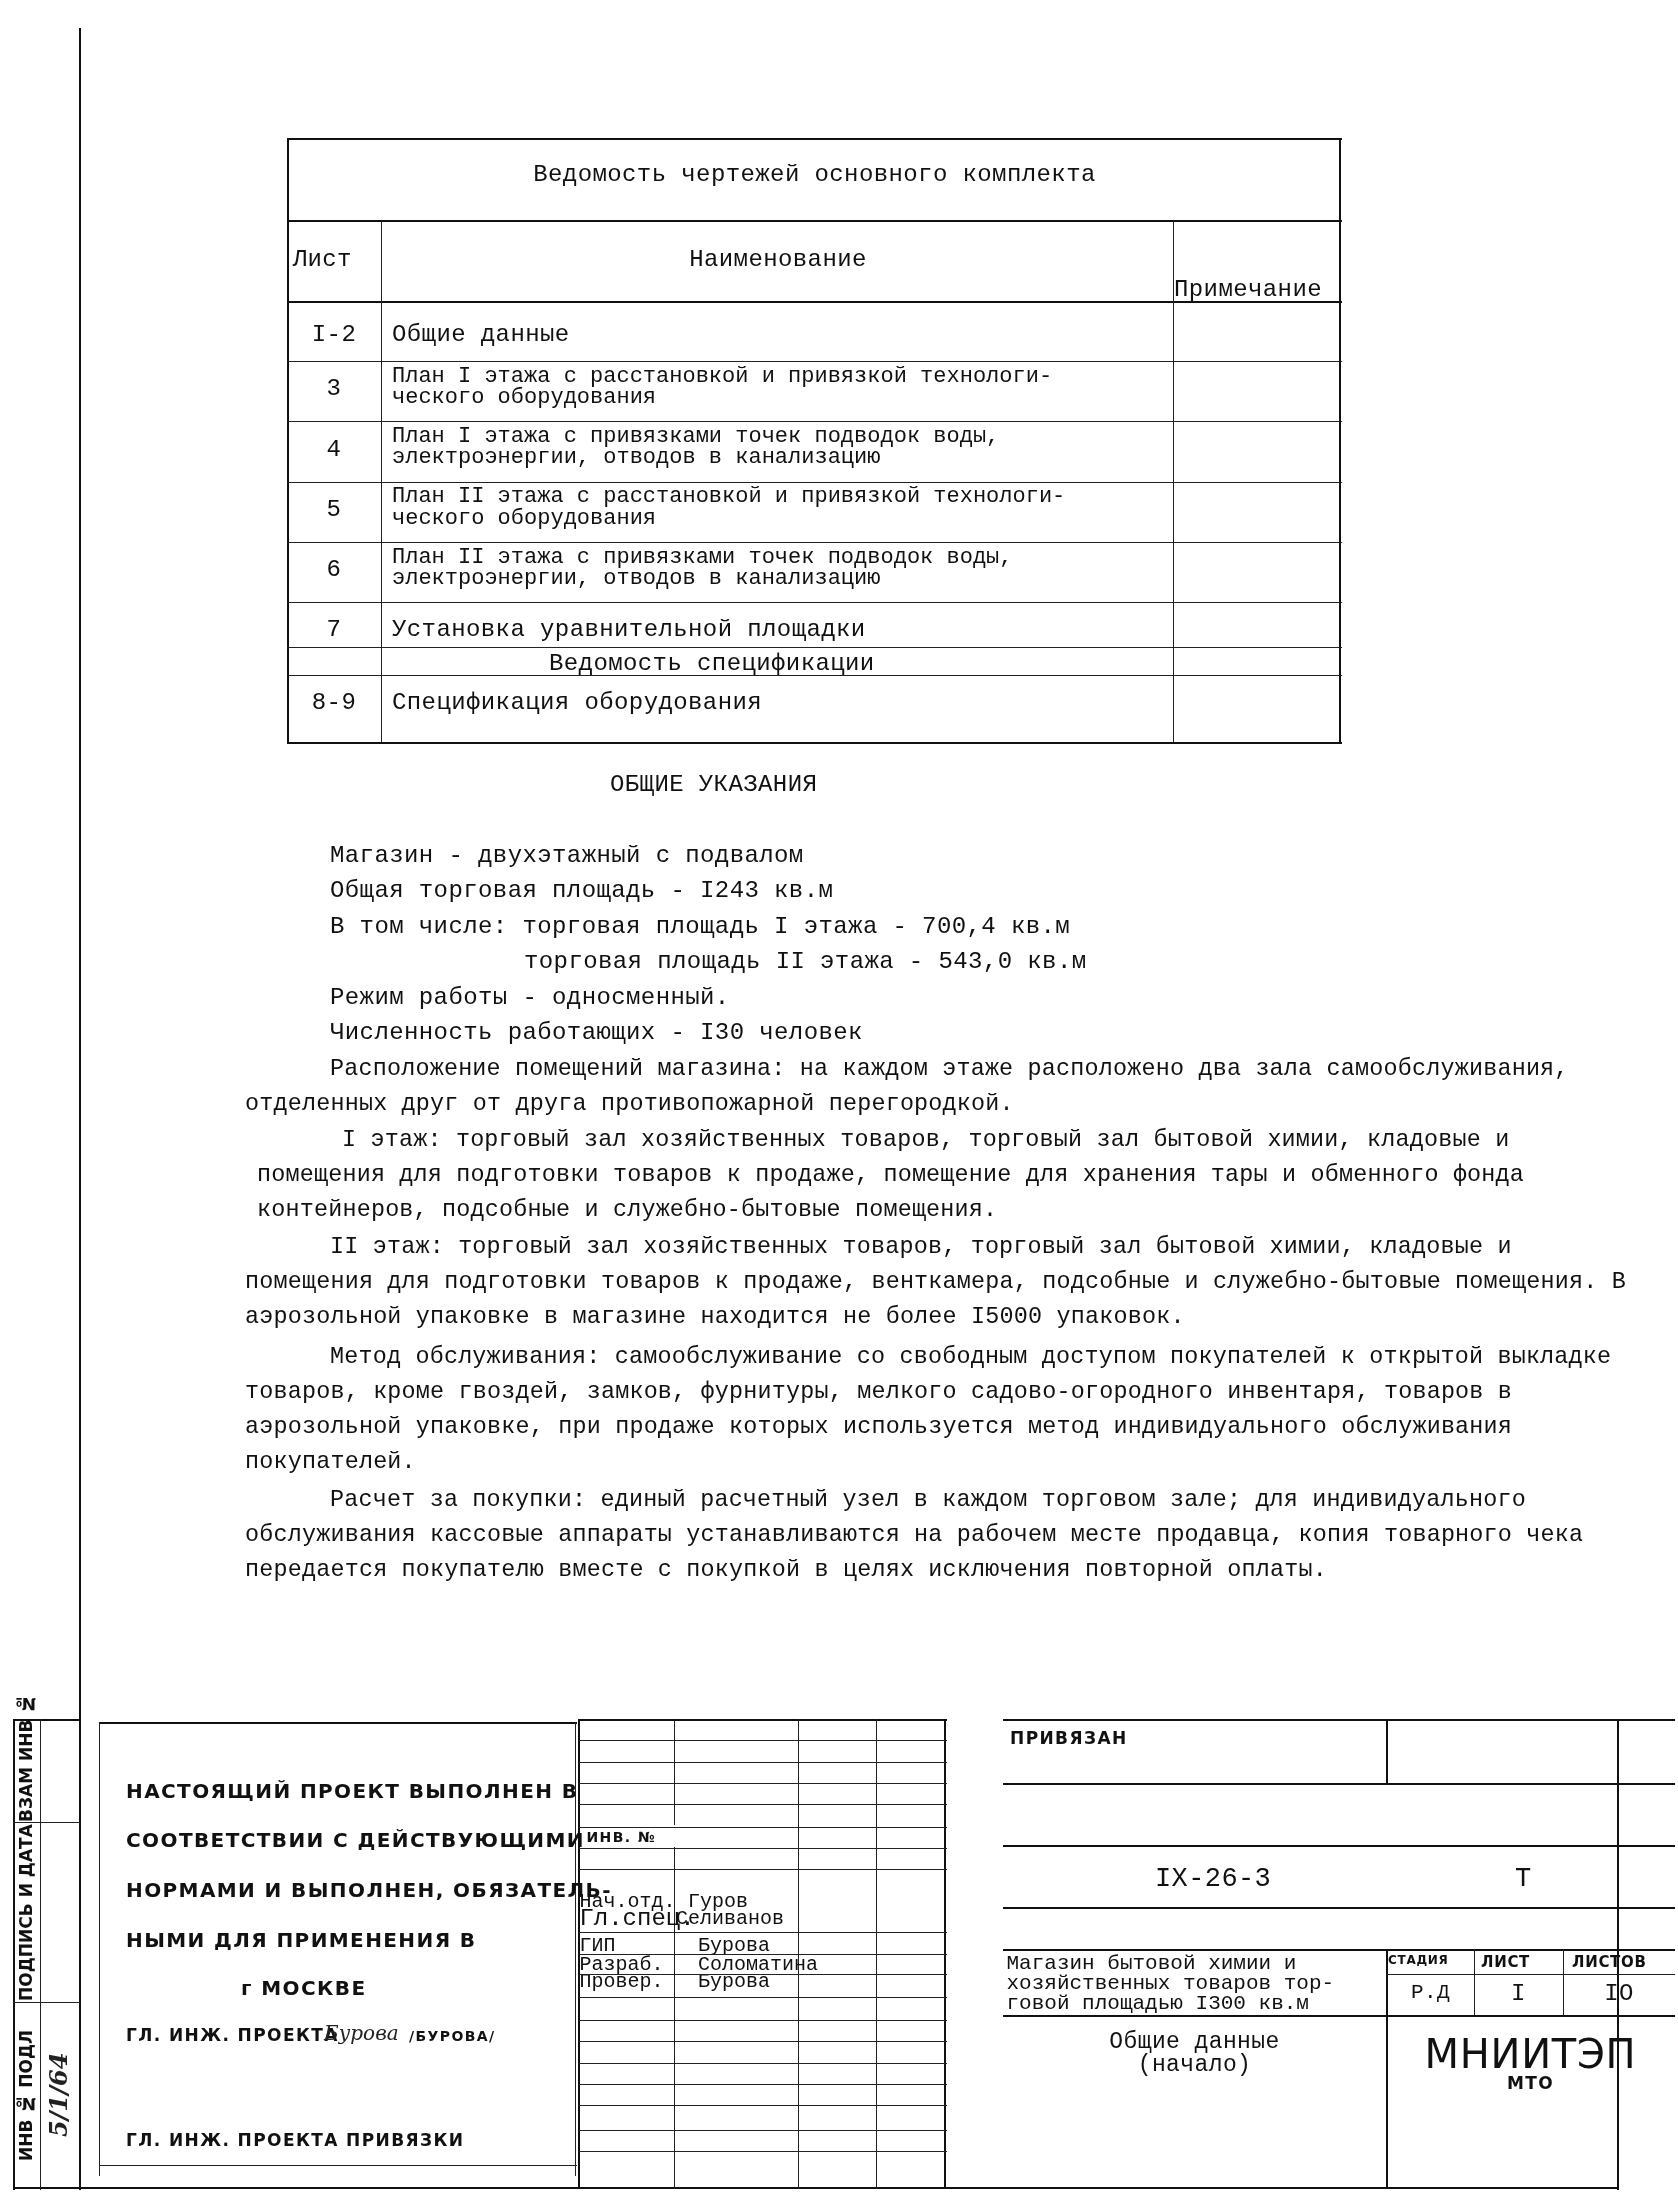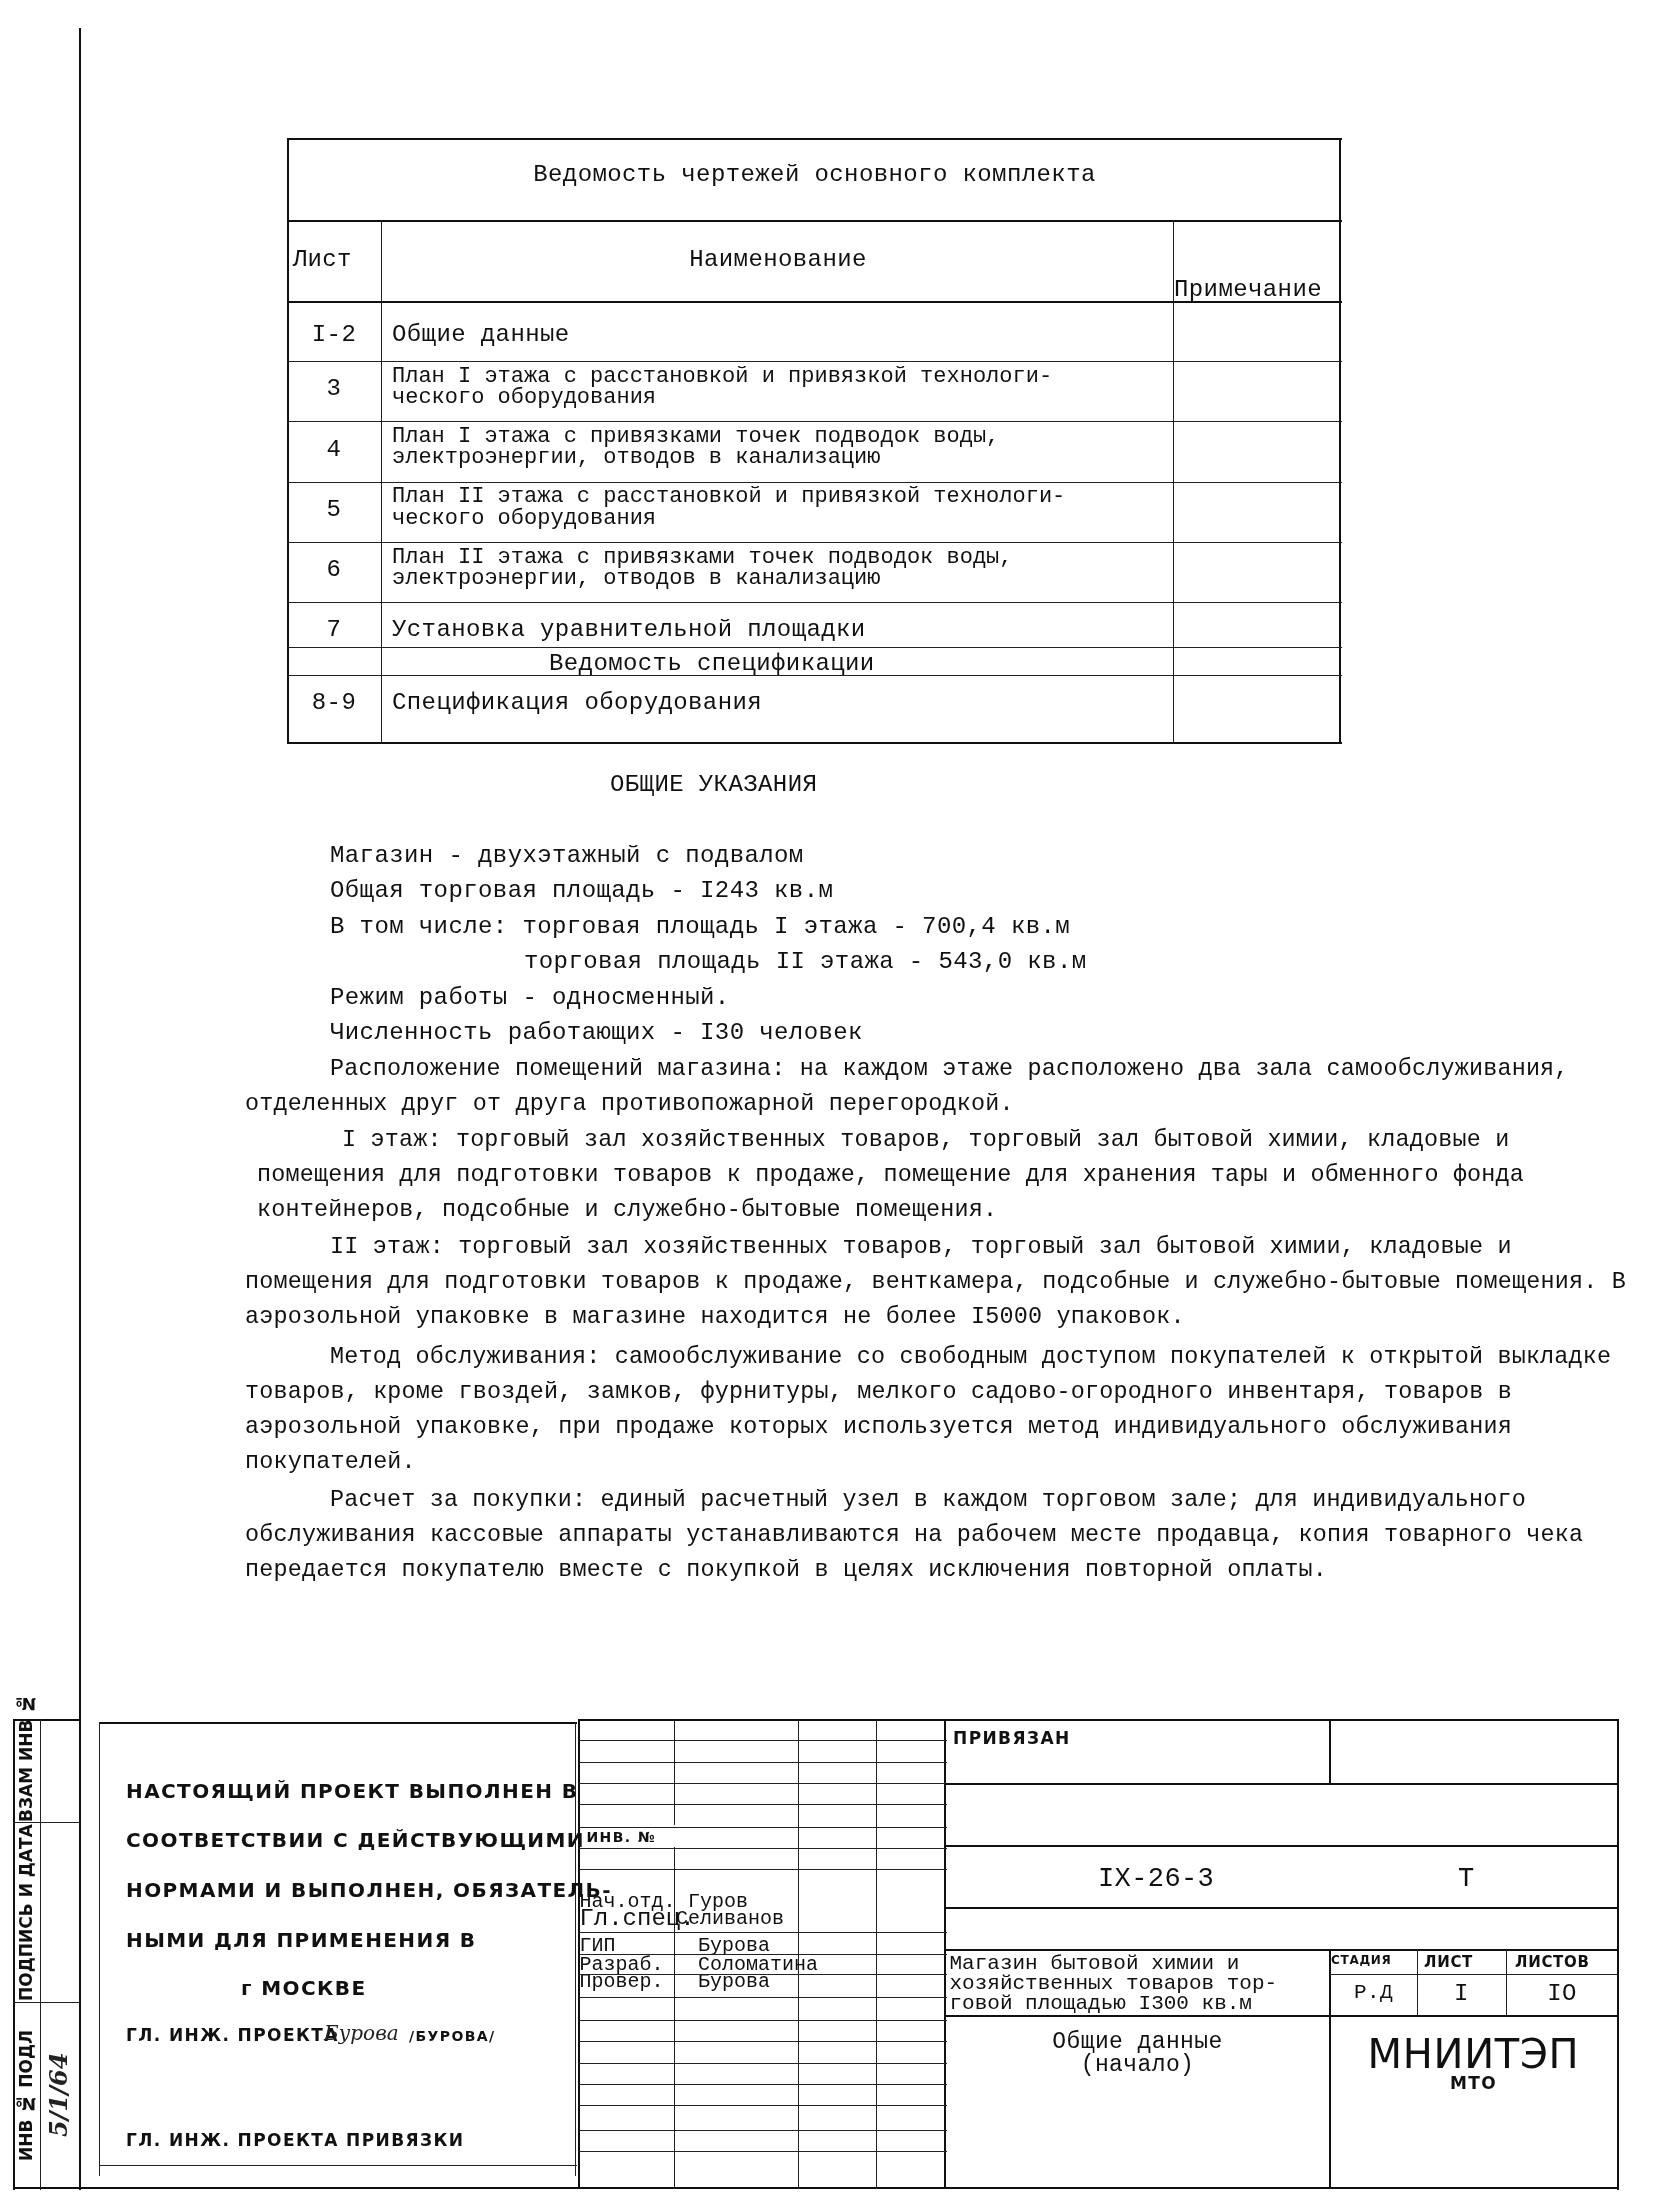--- a/index.html
+++ b/index.html
@@ -158,21 +158,21 @@
   <div class="thin-h" style="left:0; top:278px; width:369px;"></div>
   <div class="thin-h" style="left:0; top:301px; width:369px;"></div>
   <div class="thin-h" style="left:0; top:322px; width:369px;"></div>
   <div class="thin-h" style="left:0; top:344px; width:369px;"></div>
   <div class="thin-h" style="left:0; top:365px; width:369px;"></div>
   <div class="thin-h" style="left:0; top:386px; width:369px;"></div>
   <div class="thin-h" style="left:0; top:411px; width:369px;"></div>
   <div class="thin-h" style="left:0; top:432px; width:369px;"></div>
 </div>
 
-<div class="abs" style="left:946px; top:1719px; width:672px; height:414px;">
+<div class="abs" style="left:1003px; top:1719px; width:672px; height:414px;">
   <div class="line-h" style="left:0; top:0; width:672px;"></div>
 
   <div class="abs hand" style="left:7px; top:8.5px; font-size:17px;">ПРИВЯЗАН</div>
   <div class="line-v" style="left:383px; top:0; height:64px;"></div>
   <div class="line-h" style="left:0; top:64px; width:672px;"></div>
 
   <div class="line-h" style="left:0; top:126px; width:672px;"></div>
 
   <div class="abs tw" style="left:152px; top:145px; font-size:27px;">IX-26-3</div>
   <div class="abs tw" style="left:512px; top:145px; font-size:27px;">Т</div>

